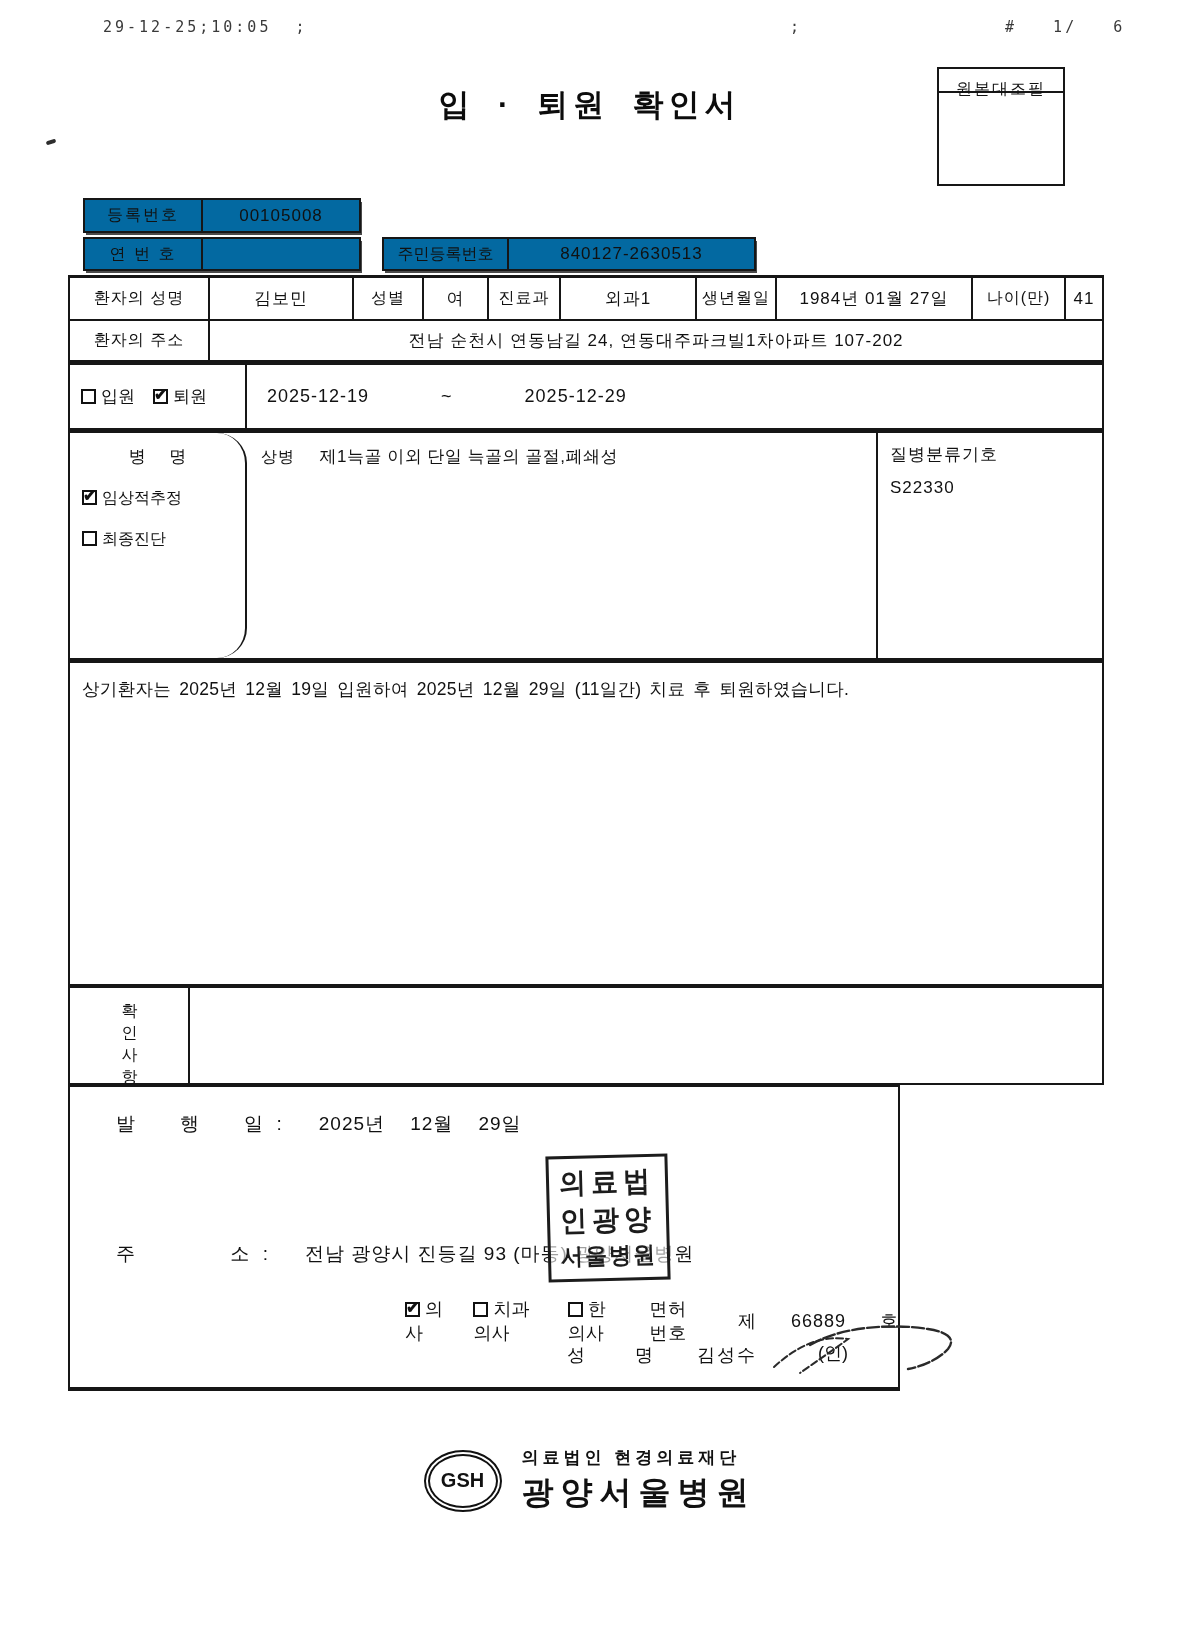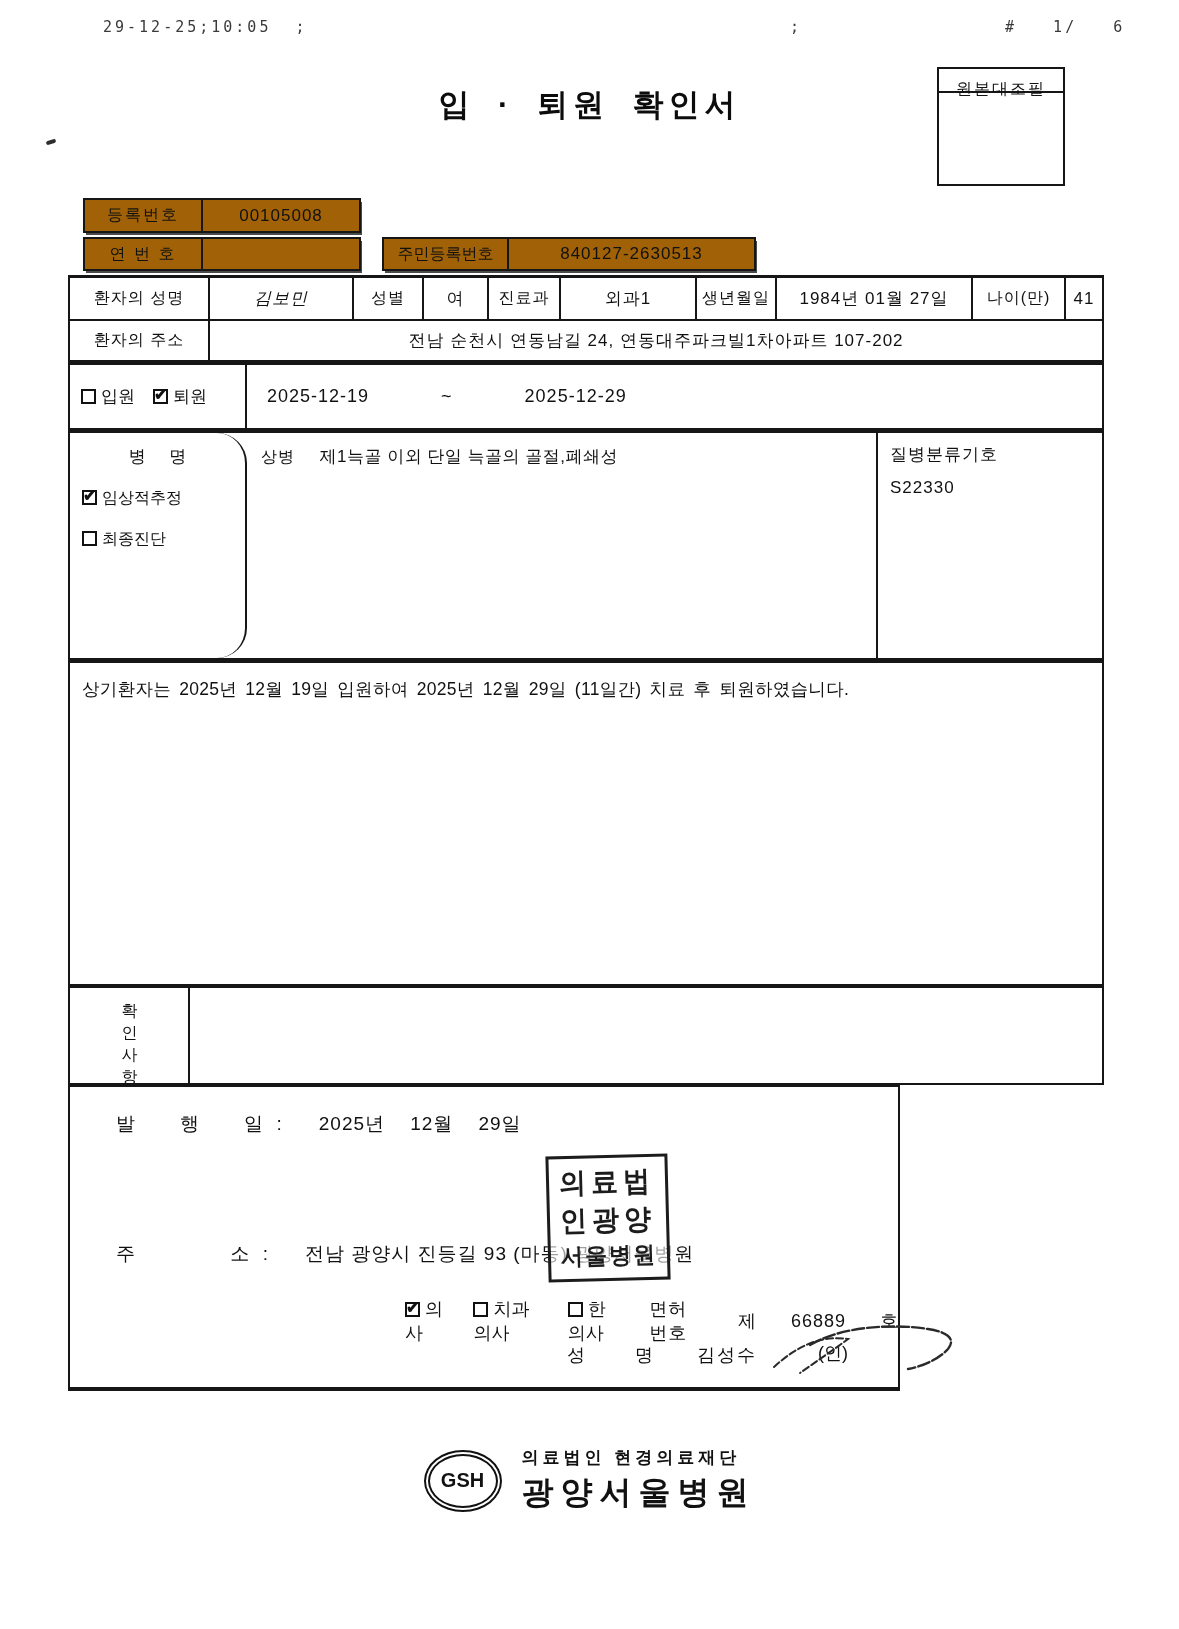--- a/index.html
+++ b/index.html
@@ -24,21 +24,21 @@
   .title { position:absolute; top:84px; left:0; width:1179px; text-align:center;
            font-size:31px; font-weight:bold; letter-spacing:5px; word-spacing:10px; color:#0c0c0c; }
 
   
   .verify-box { position:absolute; left:937px; top:67px; width:128px; height:119px;
                 border:2px solid #161616; }
   .verify-box .hd { height:24px; line-height:40px; text-align:center; font-size:16px;
                     letter-spacing:2px; border-bottom:2px solid #161616; }
 
   
-  .ibox { position:absolute; display:flex; border:2px solid #161616; background:#a16207;
+  .ibox { position:absolute; display:flex; border:2px solid #161616; background:#0369a1;
           box-shadow:2px 3px 0 -1px #4a4a4a; }
   .ibox .lbl { display:flex; align-items:center; justify-content:center;
                border-right:2px solid #161616; font-size:16px; letter-spacing:2px; }
   .ibox .val { flex:1; display:flex; align-items:center; justify-content:center;
                font-size:17px; letter-spacing:1px; }
 
   
   .ptable { position:absolute; left:68px; top:275px; width:1036px;
             border:2px solid #161616; border-top-width:3px; }
   .prow { display:flex; height:41px; }
@@ -153,21 +153,21 @@
   </div>
 
   <div class="ibox" style="left:382px; top:237px; width:374px; height:34px;">
     <div class="lbl" style="width:125px; letter-spacing:0;">주민등록번호</div>
     <div class="val">840127-2630513</div>
   </div>
 
   <div class="ptable">
     <div class="prow">
       <div class="pcell hdr" style="width:138px;">환자의 성명</div>
-      <div class="pcell" style="width:144px;font-style:italic;">김보민</div>
+      <div class="pcell" style="width:144px;">김보민</div>
       <div class="pcell hdr" style="width:70px;">성별</div>
       <div class="pcell" style="width:65px;">여</div>
       <div class="pcell hdr" style="width:72px;">진료과</div>
       <div class="pcell" style="width:136px;">외과1</div>
       <div class="pcell hdr" style="width:80px;">생년월일</div>
       <div class="pcell" style="width:196px;">1984년 01월 27일</div>
       <div class="pcell hdr" style="width:93px;">나이(만)</div>
       <div class="pcell" style="flex:1;">41</div>
     </div>
     <div class="prow">

